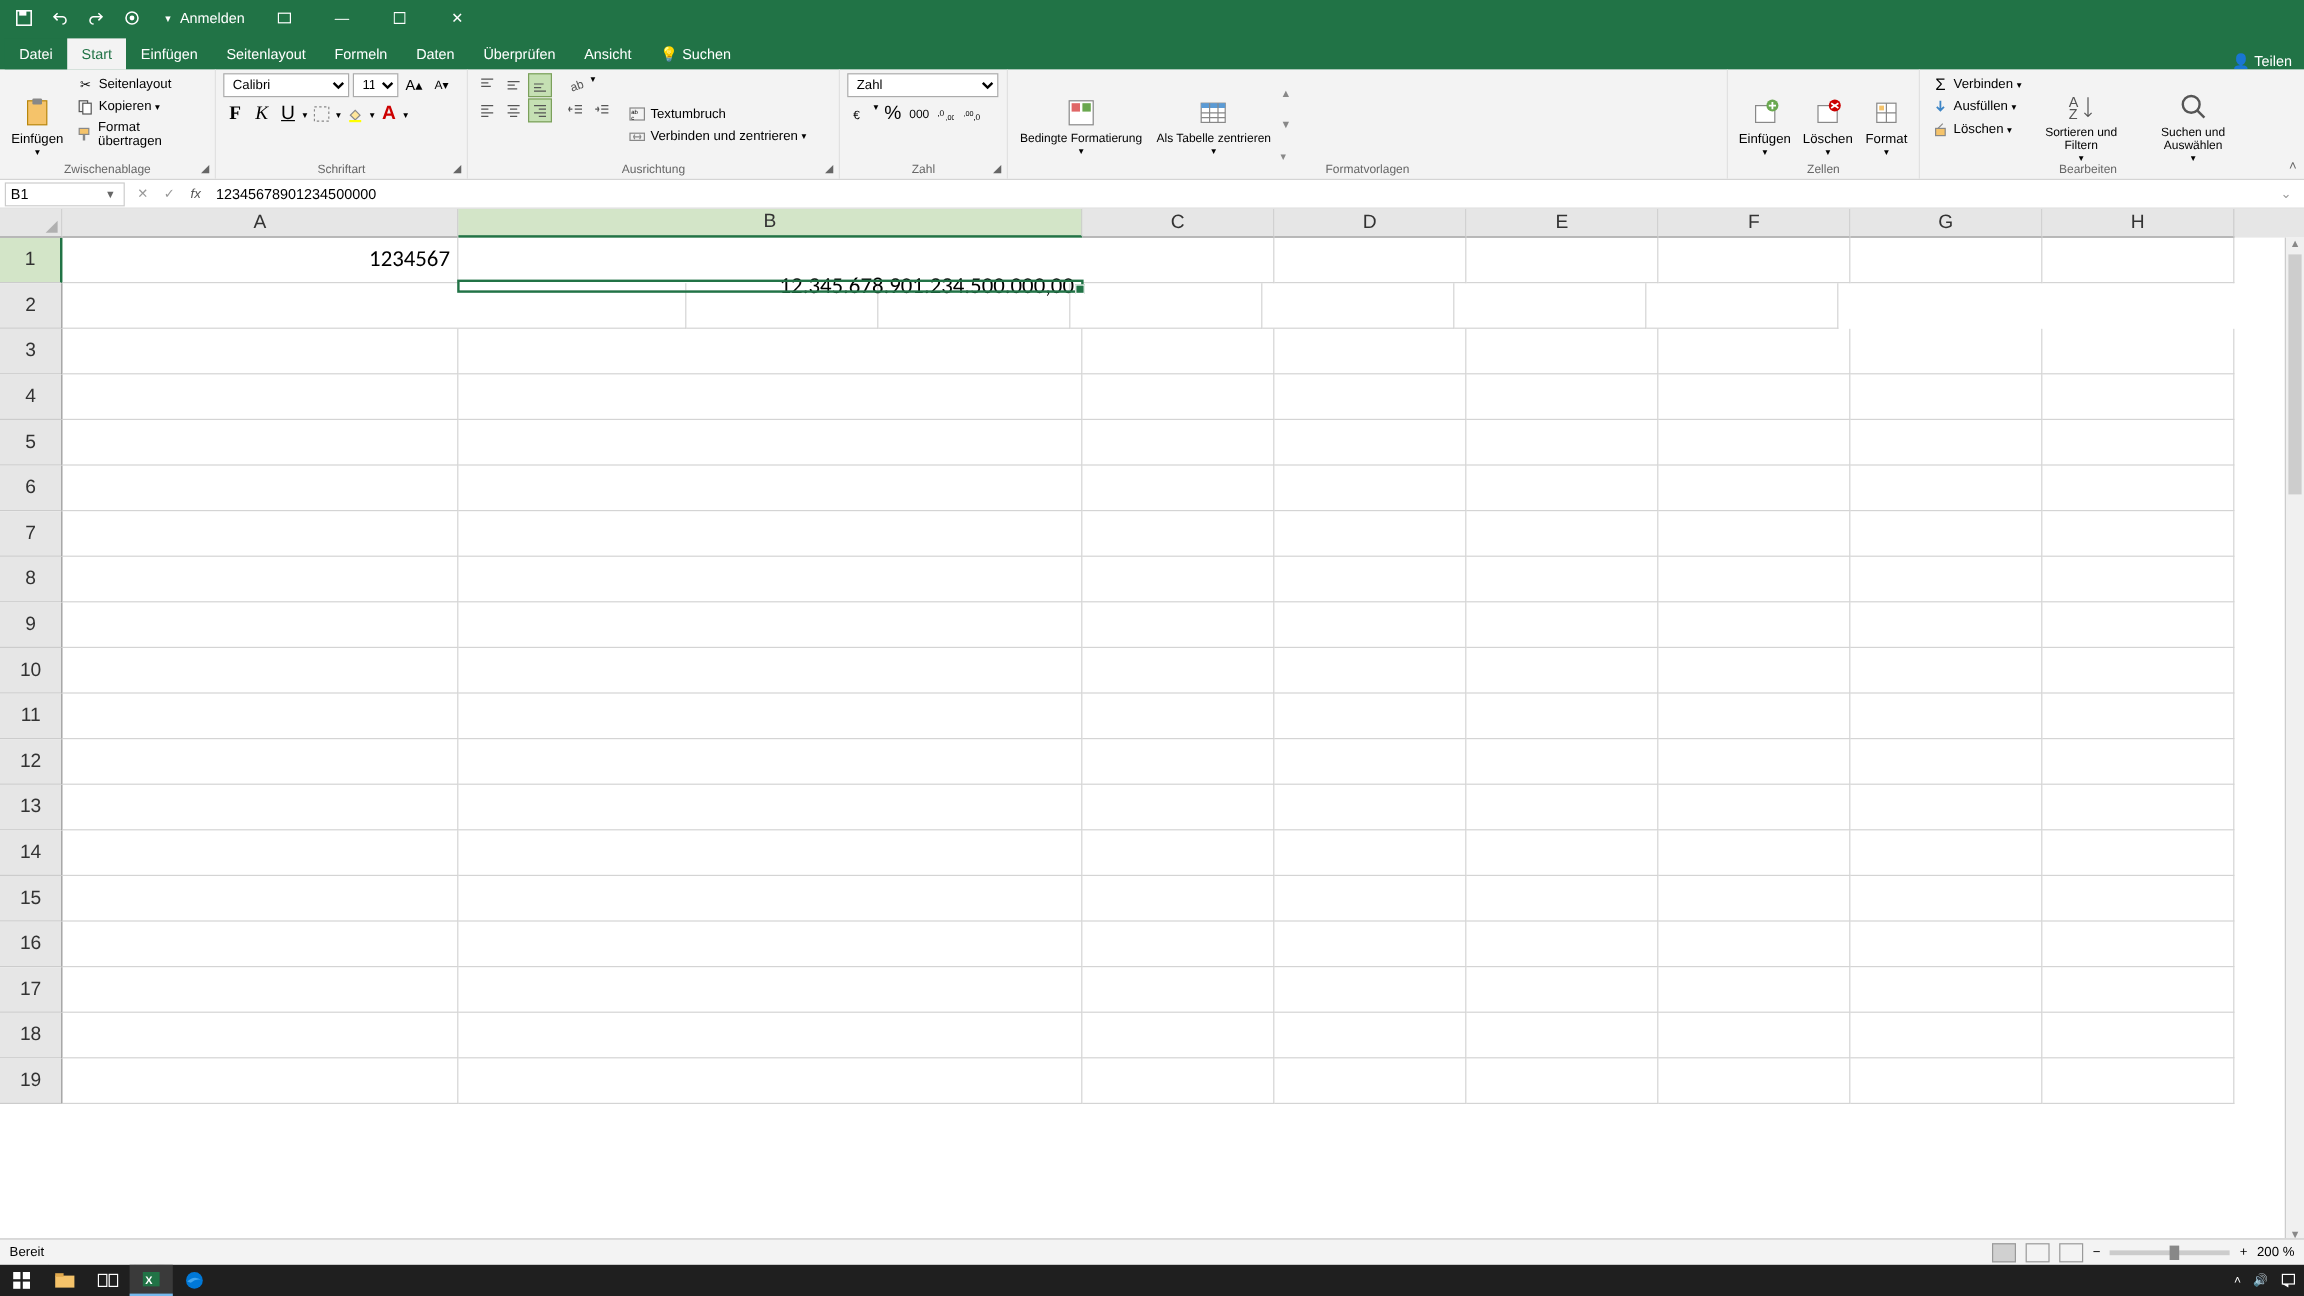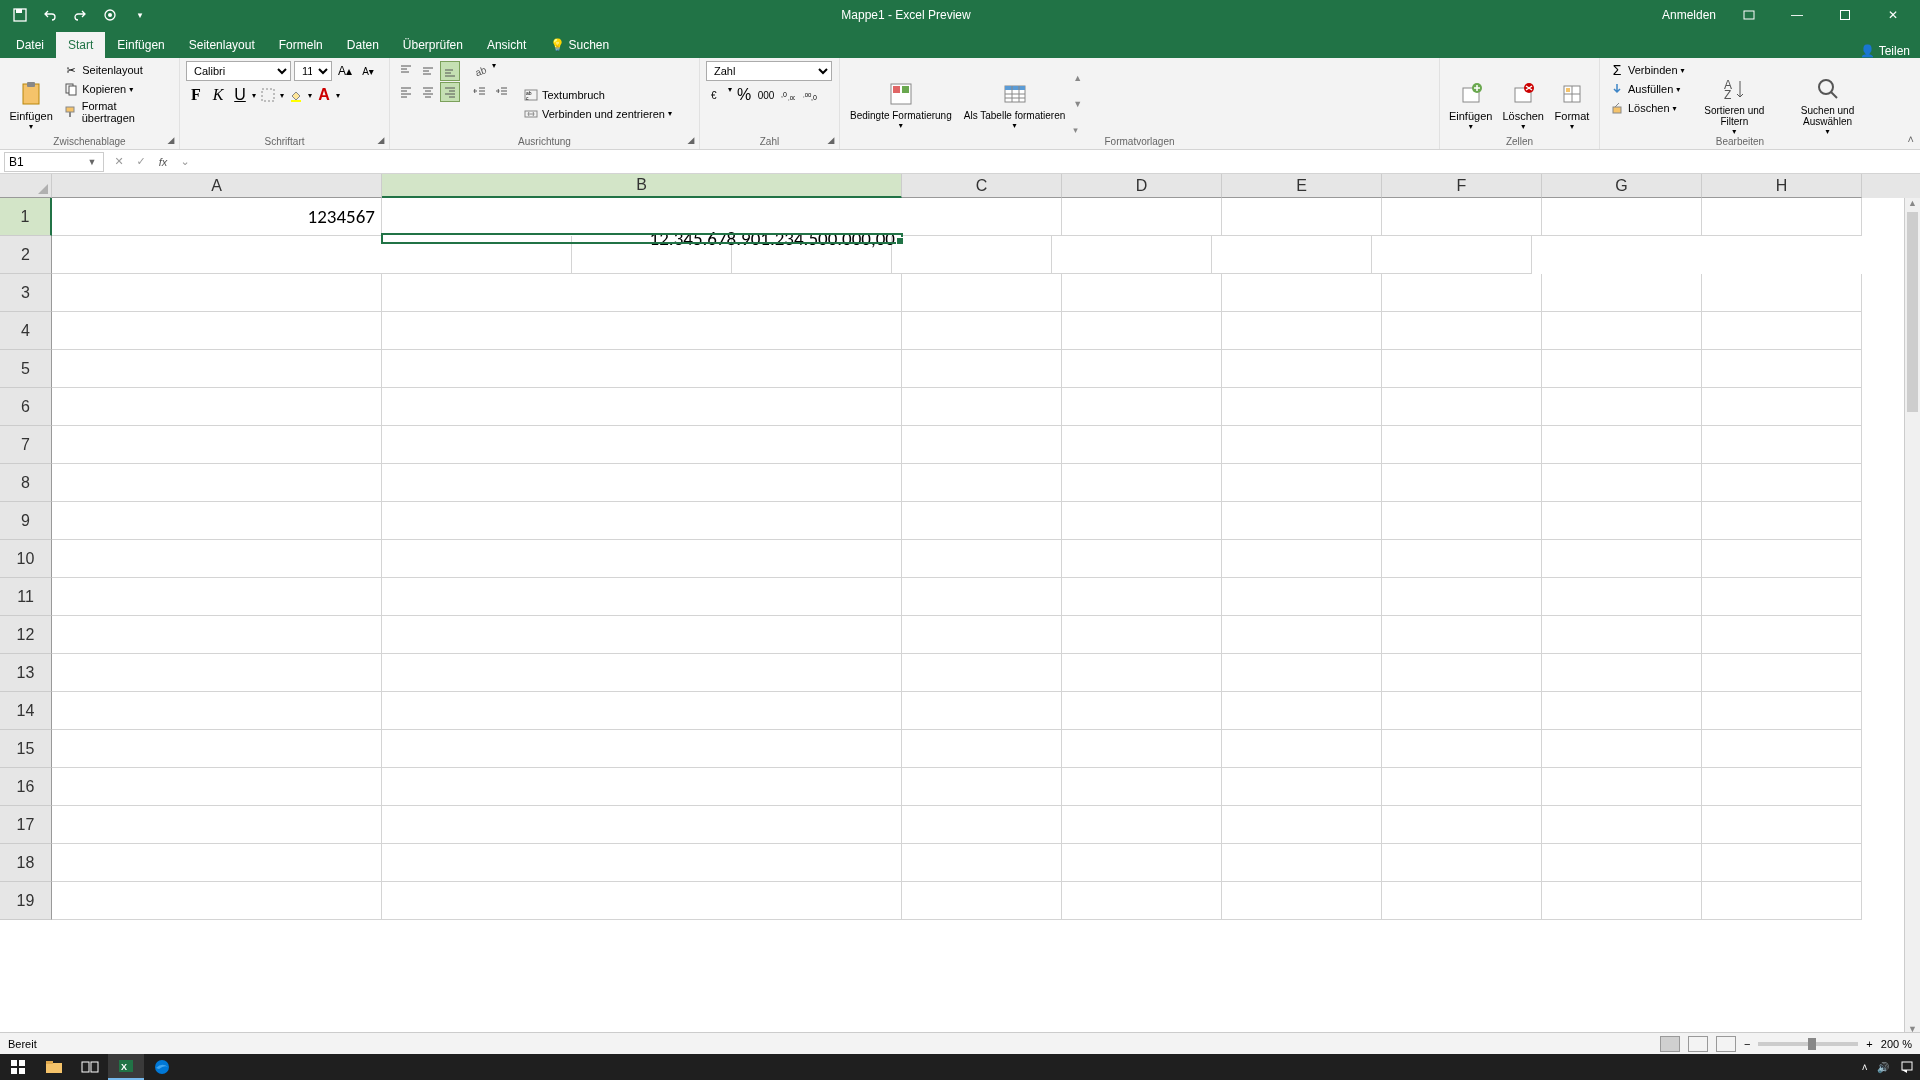--- a/index.html
+++ b/index.html
@@ -110,21 +110,20 @@
         </svg>
       </span>
     <span class="qat-btn">
         <svg width="14" height="14" viewBox="0 0 14 14">
           <circle cx="7" cy="7" r="5" fill="none" stroke="#fff" stroke-width="1.3"></circle>
           <circle cx="7" cy="7" r="2" fill="#fff"></circle>
         </svg>
       </span>
     <span class="qat-btn" style="font-size:9px;color:#fff;">▾</span>
   </div>
-  <div class="titlebar-center">Mappe1  -  Excel Preview</div>
   <div class="titlebar-right">
     <span>Anmelden</span>
     <span class="win-btn">
         <svg width="12" height="12" viewBox="0 0 12 12">
           <rect x="1" y="2" width="10" height="8" fill="none" stroke="#fff"></rect>
         </svg>
       </span>
     <span class="win-btn">—</span>
     <span class="win-btn">
         <svg width="10" height="10" viewBox="0 0 10 10">
@@ -357,21 +356,21 @@
           <span style="font-size:8px;">▾</span>
       </div>
       <div class="ribbon-big-btn">
         <div class="ribbon-big-icon">
             <svg width="28" height="28" viewBox="0 0 28 28">
               <rect x="4" y="6" width="20" height="16" fill="#fff" stroke="#888"></rect>
               <rect x="4" y="6" width="20" height="4" fill="#5b9bd5"></rect>
               <path d="M4 14 H24 M4 18 H24 M11 6 V22 M18 6 V22" stroke="#888"></path>
             </svg>
           </div>
-        <span style="font-size:10px;line-height:1.1;">Als Tabelle formatieren</span>
+        <span style="font-size:10px;line-height:1.1;">Als Tabelle zentrieren</span>
           <span style="font-size:8px;">▾</span>
       </div>
       <div class="ribbon-stack" style="justify-content:space-around;padding:4px 0;">
         <span style="font-size:9px;color:#888;cursor:pointer;">▲</span>
         <span style="font-size:9px;color:#888;cursor:pointer;">▼</span>
         <span style="font-size:9px;color:#888;cursor:pointer;">▾</span>
       </div>
     </div>
     <div class="ribbon-group-title">Formatvorlagen</div>
   </div>
@@ -472,20 +471,21 @@
 </div>
 
 <div class="formula-bar-row">
   <div class="name-box">
     <span style="flex:1;">B1</span>
     <span class="name-box-arrow">▼</span>
   </div>
   <span class="fb-btn">✕</span>
   <span class="fb-btn">✓</span>
   <span class="fb-btn" style="font-style:italic;color:#555;">fx</span>
+  <input class="formula-input" value="12345678901234500000" style="">
   <span class="fb-btn" style="margin-right:4px;">⌄</span>
 </div>
 
 <div class="sheet-area">
   <div class="col-headers" id="col-headers">
     <div class="corner-box"></div>
   <div class="col-header" style="width: 330px;">A</div>
       <div class="col-header selected" style="width: 520px;">B</div>
       <div class="col-header" style="width: 160px;">C</div>
       <div class="col-header" style="width: 160px;">D</div>

